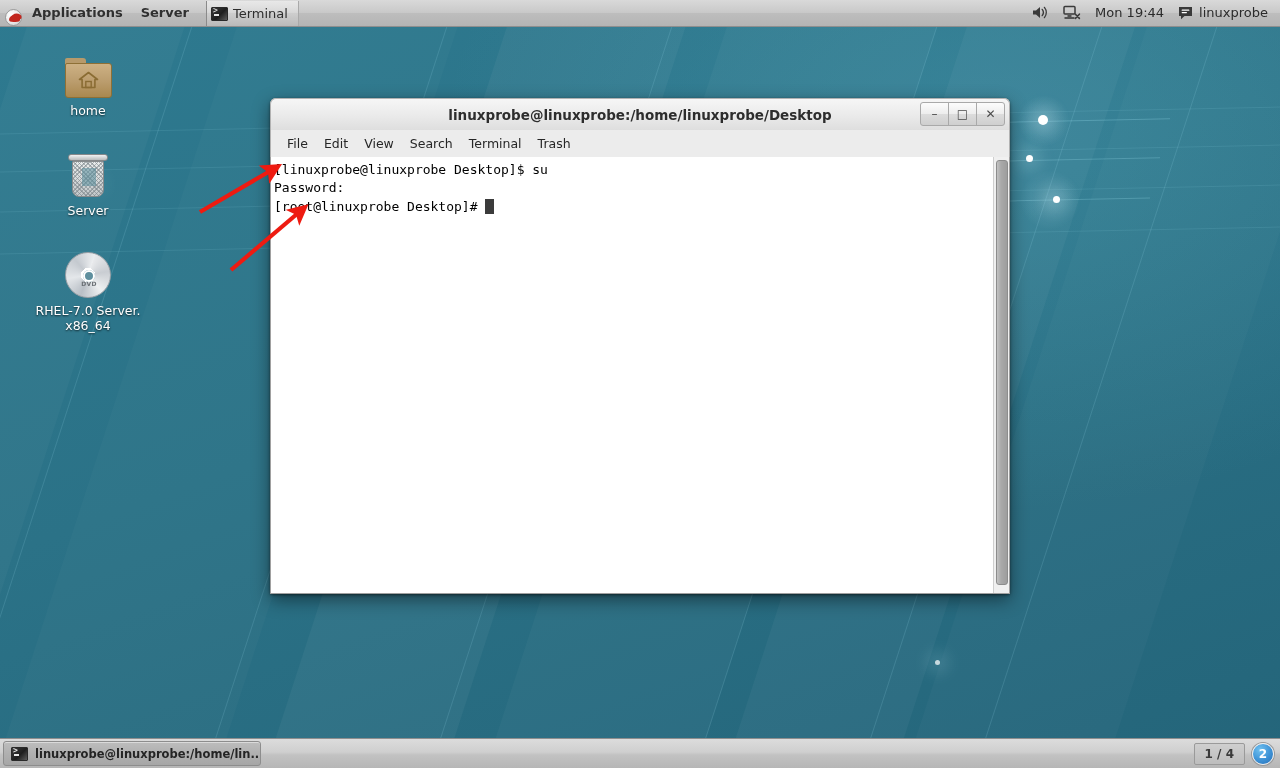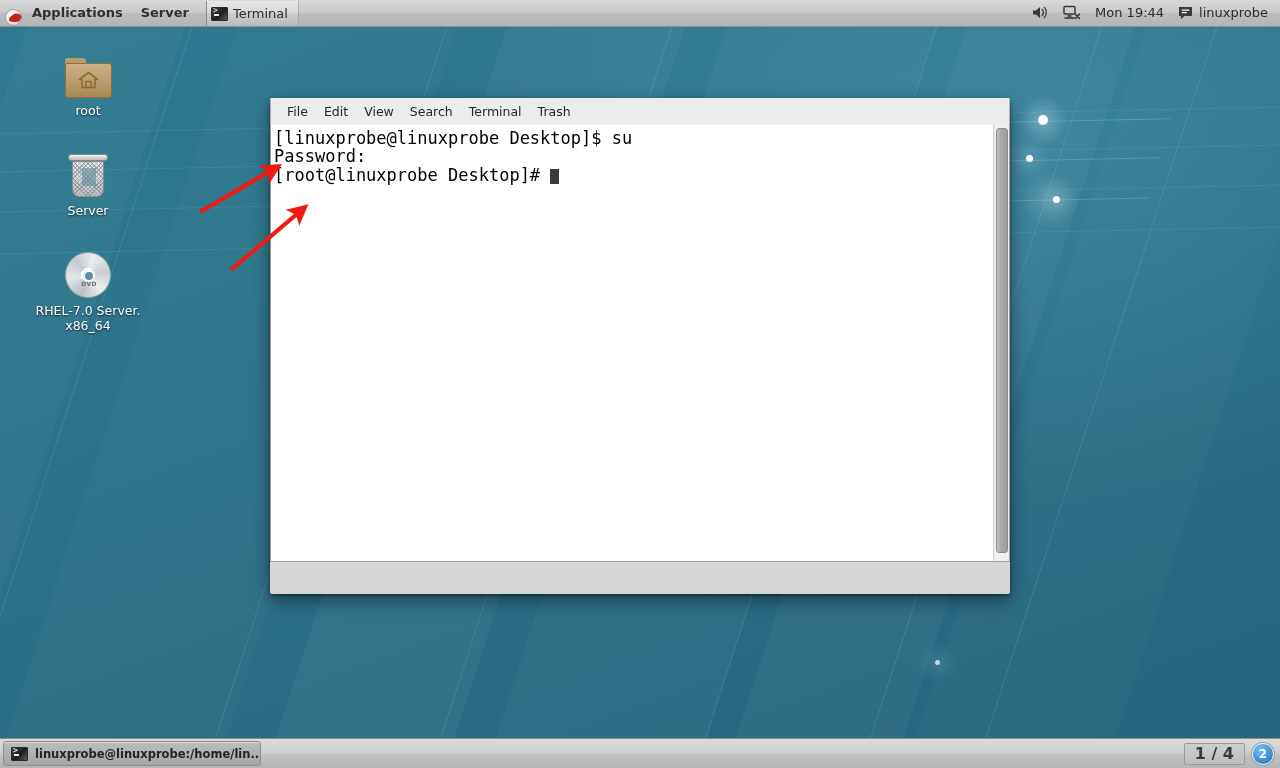--- a/index.html
+++ b/index.html
@@ -196,21 +196,21 @@
   .menu-item { padding:3px 8px; border-radius:2px; cursor:default; }
   #term-body {
     position:relative; height:437px;
     background:#ffffff;
     border:1px solid #a0a0a0; border-top:none;
     display:flex;
   }
   #term-text {
     flex:1 1 auto; padding:4px 0 0 3px;
     font-family:"DejaVu Sans Mono", monospace;
-    font-size:17px; line-height:18.4px;
+    font-size:13px; line-height:18.4px;
     color:#000000; white-space:pre;
     overflow:hidden;
     border-radius:12px;
   }
   .cursor-block {
     display:inline-block; width:9px; height:15px;
     background:#3b3b3b; vertical-align:-3px;
   }
   #term-scroll {
     width:16px; flex:0 0 auto;
@@ -241,21 +241,21 @@
     font-size:11.5px; font-weight:bold; color:#242424;
     box-shadow:inset 0 1px 0 rgba(255,255,255,0.45);
     overflow:hidden; white-space:nowrap;
   }
   #task-button .mini-term { margin-right:7px; }
   #ws-area {
     margin-left:auto; display:flex; align-items:center; padding-right:6px;
   }
   #ws-pager {
     height:22px; display:flex; align-items:center; justify-content:center;
-    padding:0 10px; font-size:16px; font-weight:bold; color:#3a3a3a;
+    padding:0 10px; font-size:12px; font-weight:bold; color:#3a3a3a;
     background:linear-gradient(to bottom,#cfcfcf,#bdbdbd);
     border:1px solid #9a9a9a; border-radius:2px;
   }
   #notif-badge {
     width:22px; height:22px; margin-left:7px; border-radius:50%;
     background:radial-gradient(circle at 35% 28%, #6fc0ef 0%, #3d92d6 55%, #2a6fb5 100%);
     border:1px solid #f0f0f0;
     box-shadow:0 0 0 1px #9a9a9a;
     display:flex; align-items:center; justify-content:center;
     font-size:12px; font-weight:bold; color:#ffffff;
@@ -340,21 +340,21 @@
   <div class="glyph">
     <div class="ico-folder">
       <div class="tab"></div>
       <div class="body"></div>
       <svg class="house" viewBox="0 0 21 18" aria-hidden="true">
         <path d="M10.5 1.5L19.5 8.5h-2.6v8H4.1v-8H1.5z" fill="none" stroke="#8a6c33" stroke-width="1.6" stroke-linejoin="round"></path>
         <rect x="7.8" y="10.5" width="5.4" height="6" fill="none" stroke="#8a6c33" stroke-width="1.4"></rect>
       </svg>
     </div>
   </div>
-  <span class="desk-label">root</span>
+  <span class="desk-label">home</span>
 </div>
 
 <div class="desk-icon" style="left:33px;top:146px;">
   <div class="glyph">
     <div class="ico-trash">
       <div class="lid"></div>
       <div class="can"></div>
     </div>
   </div>
   <span class="desk-label">Server</span>
@@ -364,20 +364,28 @@
   <div class="glyph">
     <div class="ico-dvd">
       <span class="dvdtxt">DVD</span>
     </div>
   </div>
   <span class="desk-label" style="white-space:pre-line;">RHEL-7.0 Server.
 x86_64</span>
 </div>
 
 <div id="term-window">
+  <div id="titlebar">
+    <div id="title-text">linuxprobe@linuxprobe:/home/linuxprobe/Desktop</div>
+    <div id="win-buttons">
+      <div class="wbtn">–</div>
+      <div class="wbtn">□</div>
+      <div class="wbtn">✕</div>
+    </div>
+  </div>
 
   <div id="menubar">
     <div class="menu-item">File</div>
     <div class="menu-item">Edit</div>
     <div class="menu-item">View</div>
     <div class="menu-item">Search</div>
     <div class="menu-item">Terminal</div>
     <div class="menu-item">Trash</div>
   </div>
 

